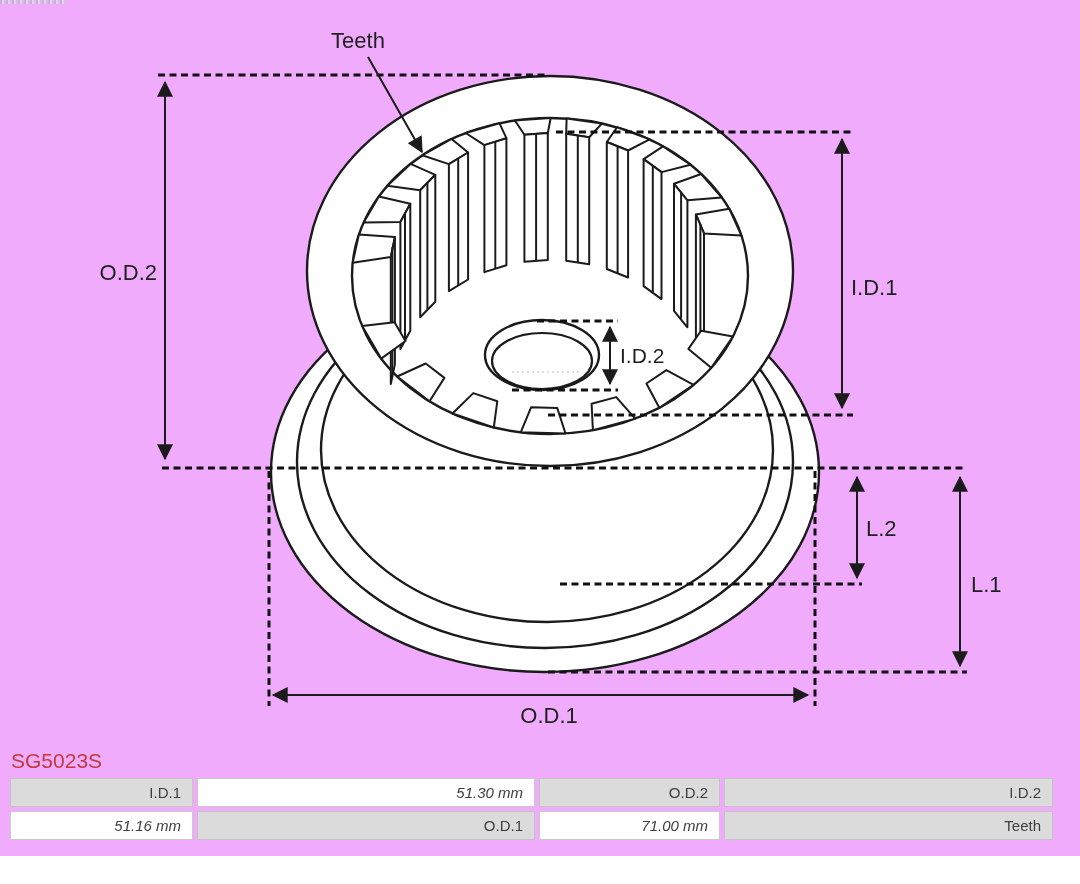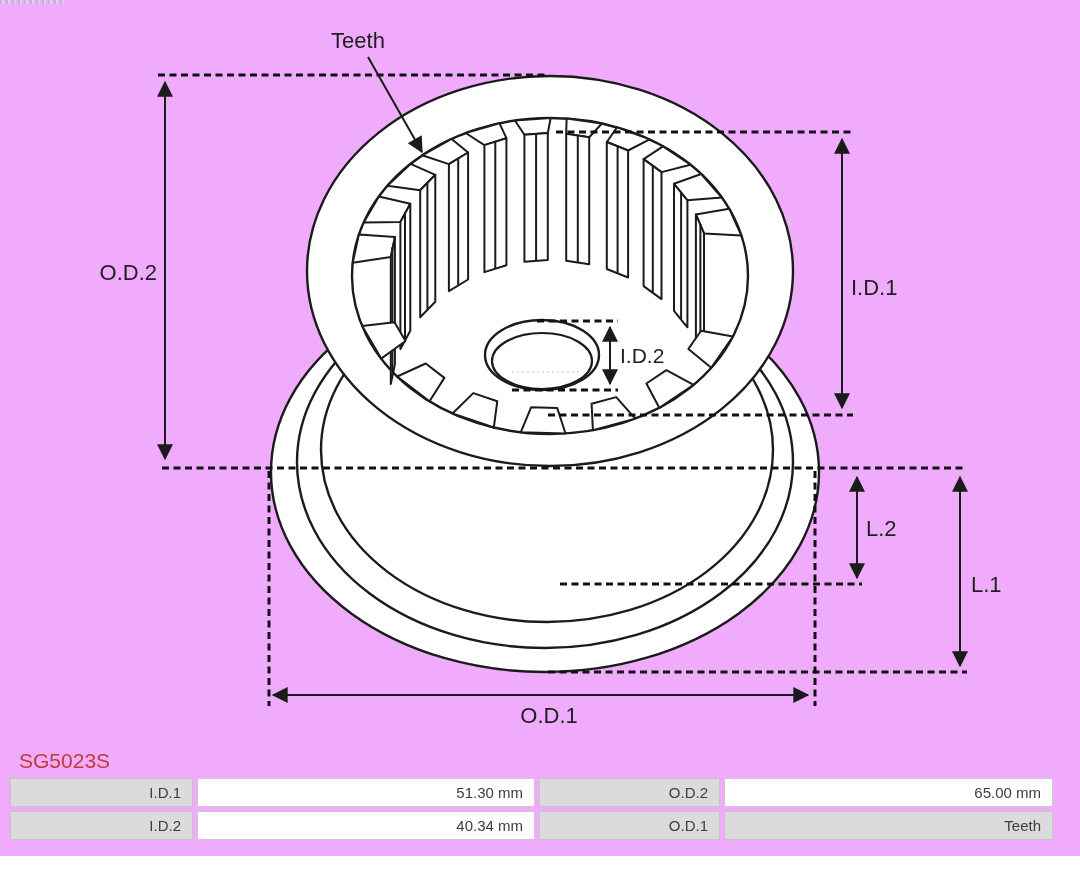--- a/index.html
+++ b/index.html
@@ -3,28 +3,28 @@
 <meta charset="utf-8">
 <style>
   html,body{margin:0;padding:0;background:#fff;}
   .page{position:relative;width:1080px;height:856px;background:#f0abfc;
         font-family:"Liberation Sans",sans-serif;overflow:hidden;}
   .watermark{position:absolute;left:0;top:0;width:66px;height:4px;opacity:.55;
         background:repeating-linear-gradient(90deg,#9fb3cc 0 2px,#e9e9e9 2px 4px,#c9c9c9 4px 6px);}
   .diagram{position:absolute;left:0;top:0;}
   .diagram text{font-family:"Liberation Sans",sans-serif;font-size:22px;fill:#1f1f1f;}
   .diagram text.small{font-size:21px;}
-  .part-number{position:absolute;left:11px;top:749px;font-size:21px;font-weight:400;color:#c13a3f;margin-left:8px;}
+  .part-number{position:absolute;left:11px;top:749px;font-size:21px;font-weight:400;color:#c13a3f;}
   .spec-table{position:absolute;left:10px;top:778px;display:grid;
         grid-template-columns:183px 338px 181px 329px;grid-auto-rows:29px;
         row-gap:4px;column-gap:4px;font-size:15px;color:#3e3e3e;}
   .cell{border:1px solid #c9c9c9;display:flex;align-items:center;justify-content:flex-end;
         padding-right:11px;white-space:pre;box-sizing:border-box;}
   .cell.label{background:#dbdbdb;border-color:#c4c4c4;}
-  .cell.value{background:#ffffff;}
+  .cell.value{background:#ffffff;font-style:italic;}
   .next-row-peek{position:absolute;left:10px;top:877px;width:1041px;height:7px;
         background:#d9d9d9;border-top:1px solid #ababab;box-sizing:border-box;}
 </style>
 </head>
 <body>
 
 <div class="page">
 
   <div class="watermark"></div>
 
@@ -122,23 +122,23 @@
     <text x="971" y="592" text-anchor="start">L.1</text>
     <text x="549" y="723" text-anchor="middle">O.D.1</text>
   </svg>
 
   <div class="part-number">SG5023S</div>
 
   <div class="spec-table">
     <div class="cell label">I.D.1</div>
     <div class="cell value">51.30 mm</div>
     <div class="cell label">O.D.2</div>
-    <div class="cell value">65.00 mm</div>
 
     <div class="cell label">I.D.2</div>
-    <div class="cell value">40.34 mm</div>
+    <div class="cell value">51.16 mm</div>
 
     <div class="cell label">O.D.1</div>
+    <div class="cell value">71.00 mm</div>
     <div class="cell label">Teeth</div>
   </div>
 
   <div class="next-row-peek"></div>
 </div>
 
 </body></html>

